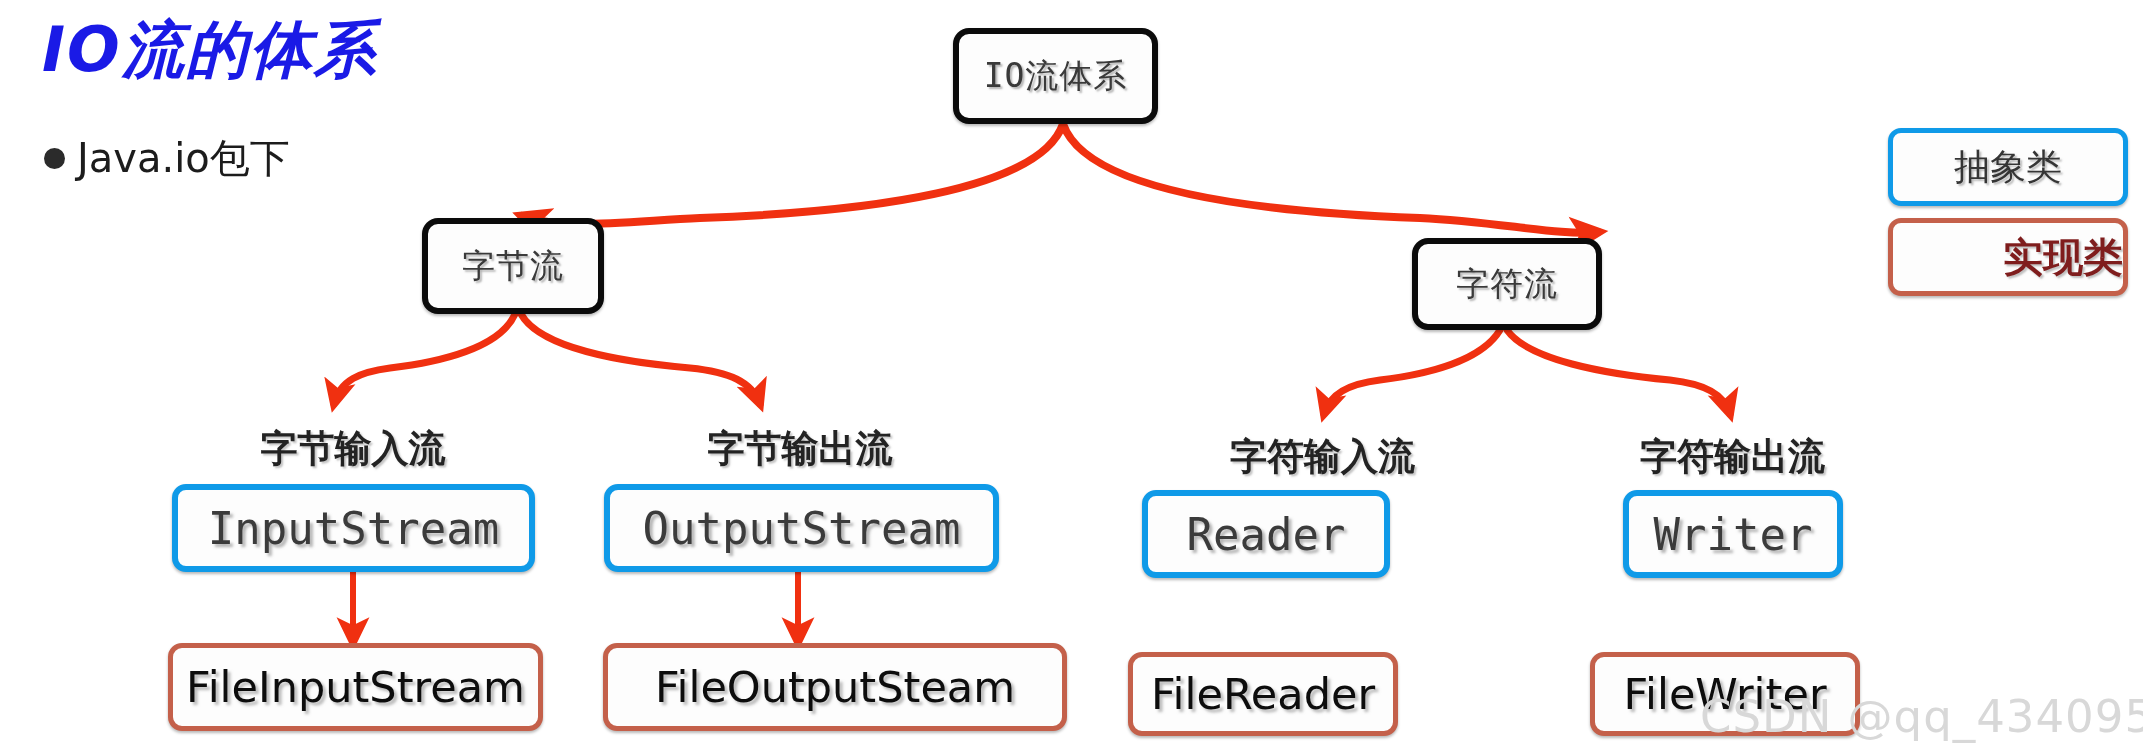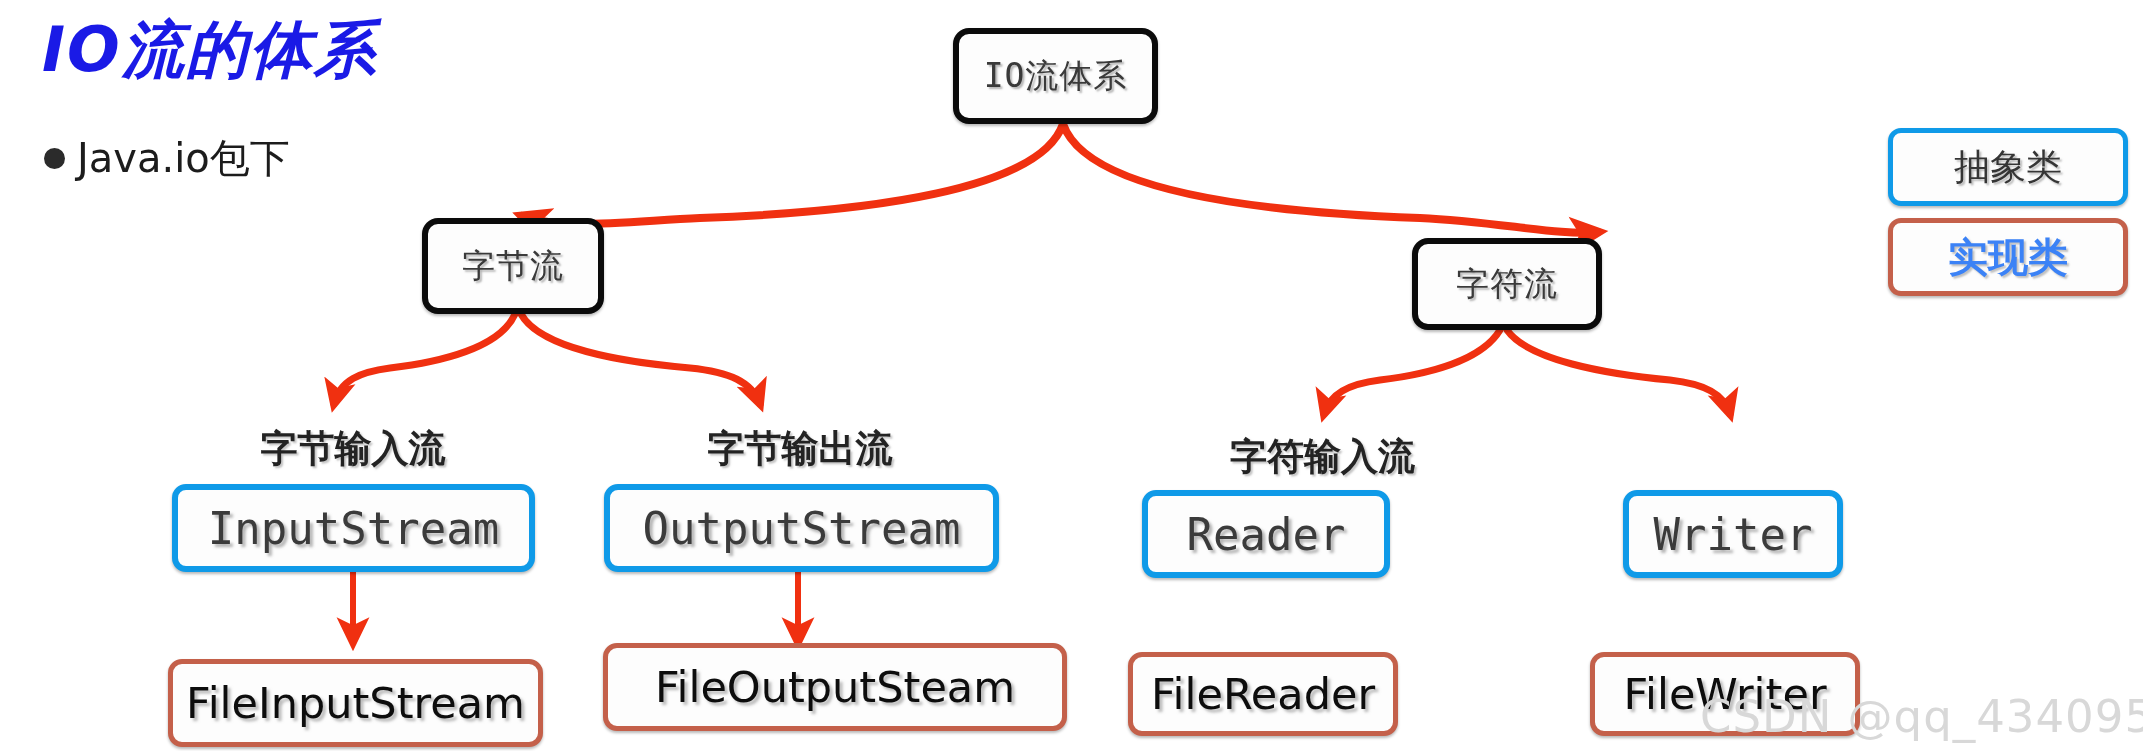--- a/index.html
+++ b/index.html
@@ -113,22 +113,23 @@
     font-size: 36px;
     color: #353535;
     text-shadow: 2px 2px 2px rgba(130,130,130,0.55);
   }
   .legend-concrete {
     border: 5px solid #c4604a;
     border-radius: 13px;
     font-family: "DejaVu Sans", sans-serif;
     font-weight: 700;
     font-size: 40px;
-    color: #3b82f6;
+    color: #7f1d1d;
     text-shadow: 2px 2px 2px rgba(140,140,140,0.55);
+    justify-content: flex-end;
   }
 
   
   .caption {
     position: absolute;
     font-family: "DejaVu Sans", sans-serif;
     font-weight: 700;
     font-size: 37px;
     color: #232323;
     text-shadow: 2px 2px 2px rgba(140,140,140,0.5);
@@ -198,38 +199,39 @@
   <div class="node node-root" style="left:1412px; top:238px; width:190px; height:92px;">
     <span>字符流</span>
   </div>
 
   <div class="caption" style="left:163px; top:424px; width:380px;">字节输入流</div>
 
   <div class="caption" style="left:610px; top:424px; width:380px;">字节输出流</div>
 
   <div class="caption" style="left:1150px; top:432px; width:345px;">字符输入流</div>
 
+  <div class="caption" style="left:1560px; top:432px; width:345px;">字符输出流</div>
 
   <div class="node node-abstract" style="left:172px; top:484px; width:363px; height:88px;">
     <span>InputStream</span>
   </div>
 
   <div class="node node-abstract" style="left:604px; top:484px; width:395px; height:88px;">
     <span>OutputStream</span>
   </div>
 
   <div class="node node-abstract" style="left:1142px; top:490px; width:248px; height:88px;">
     <span>Reader</span>
   </div>
 
   <div class="node node-abstract" style="left:1623px; top:490px; width:220px; height:88px;">
     <span>Writer</span>
   </div>
 
-  <div class="node node-concrete" style="left:168px; top:643px; width:375px; height:88px;margin-top:16px;">
+  <div class="node node-concrete" style="left:168px; top:643px; width:375px; height:88px;">
     <span>FileInputStream</span>
   </div>
 
   <div class="node node-concrete" style="left:603px; top:643px; width:464px; height:88px;">
     <span>FileOutputSteam</span>
   </div>
 
   <div class="node node-concrete" style="left:1128px; top:652px; width:270px; height:84px;">
     <span>FileReader</span>
   </div>

